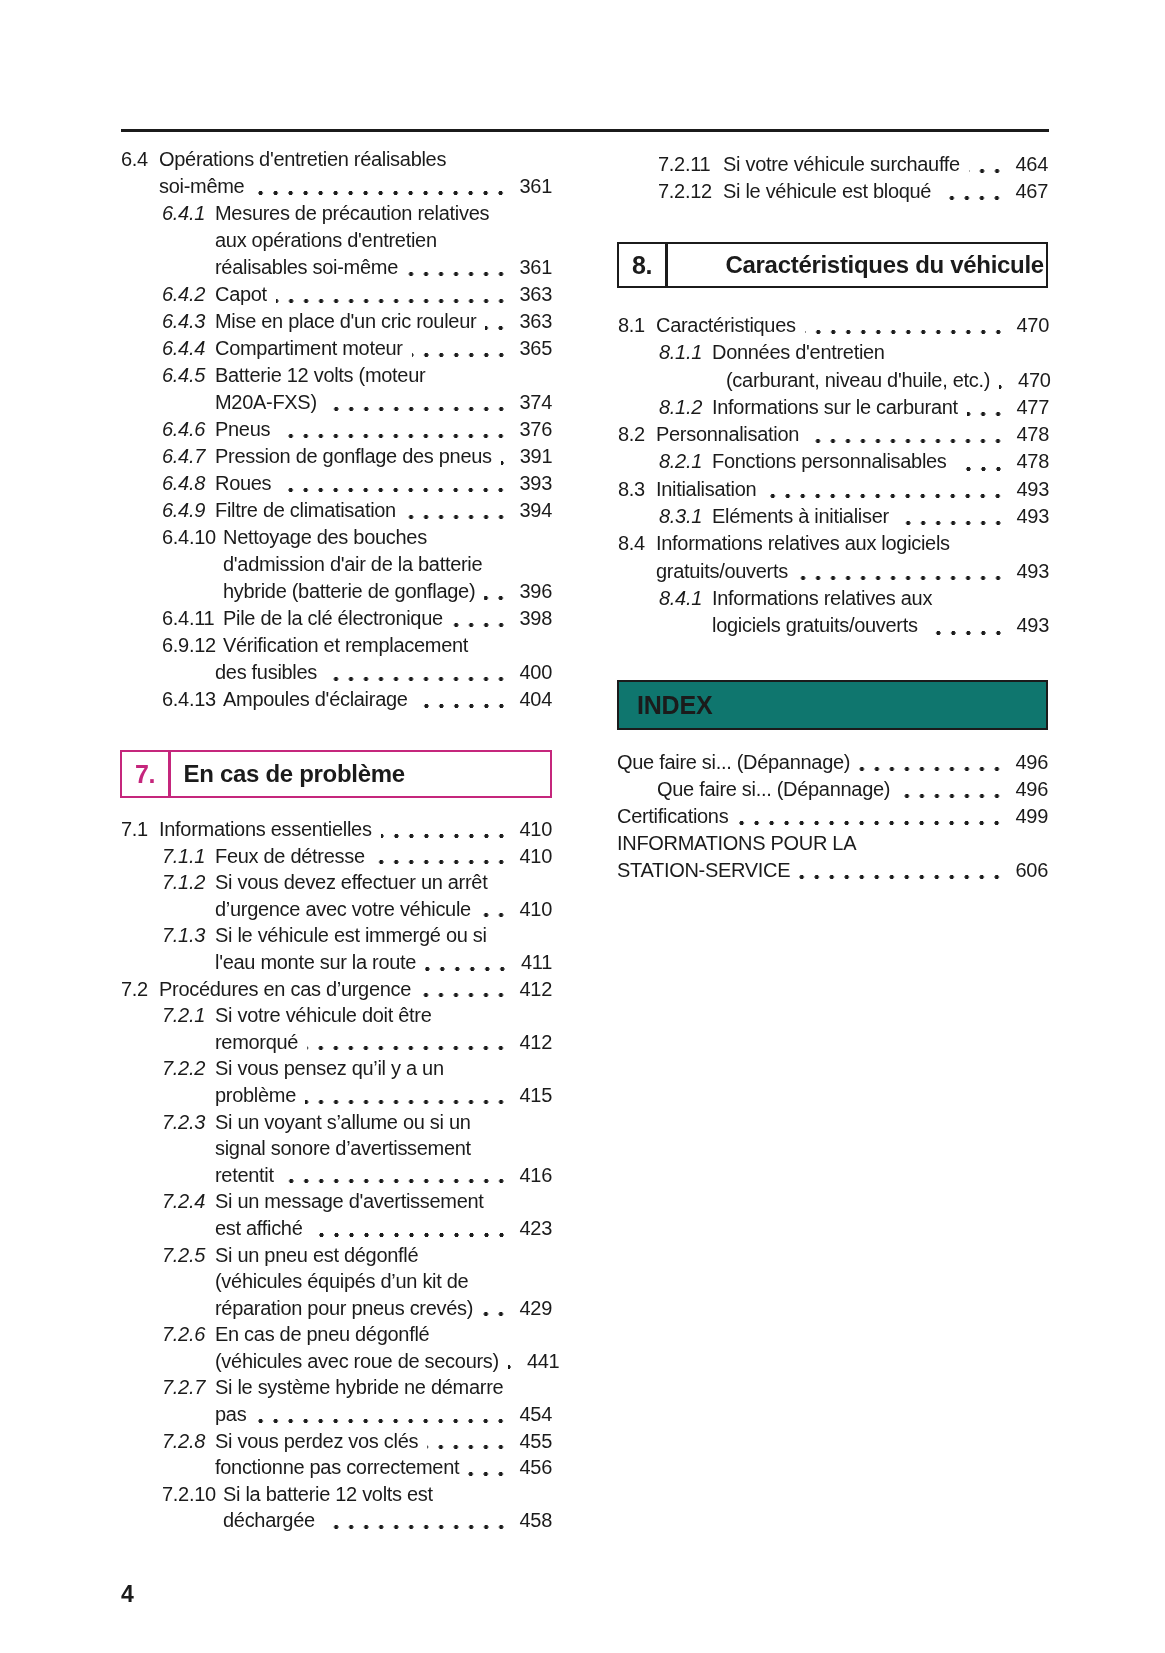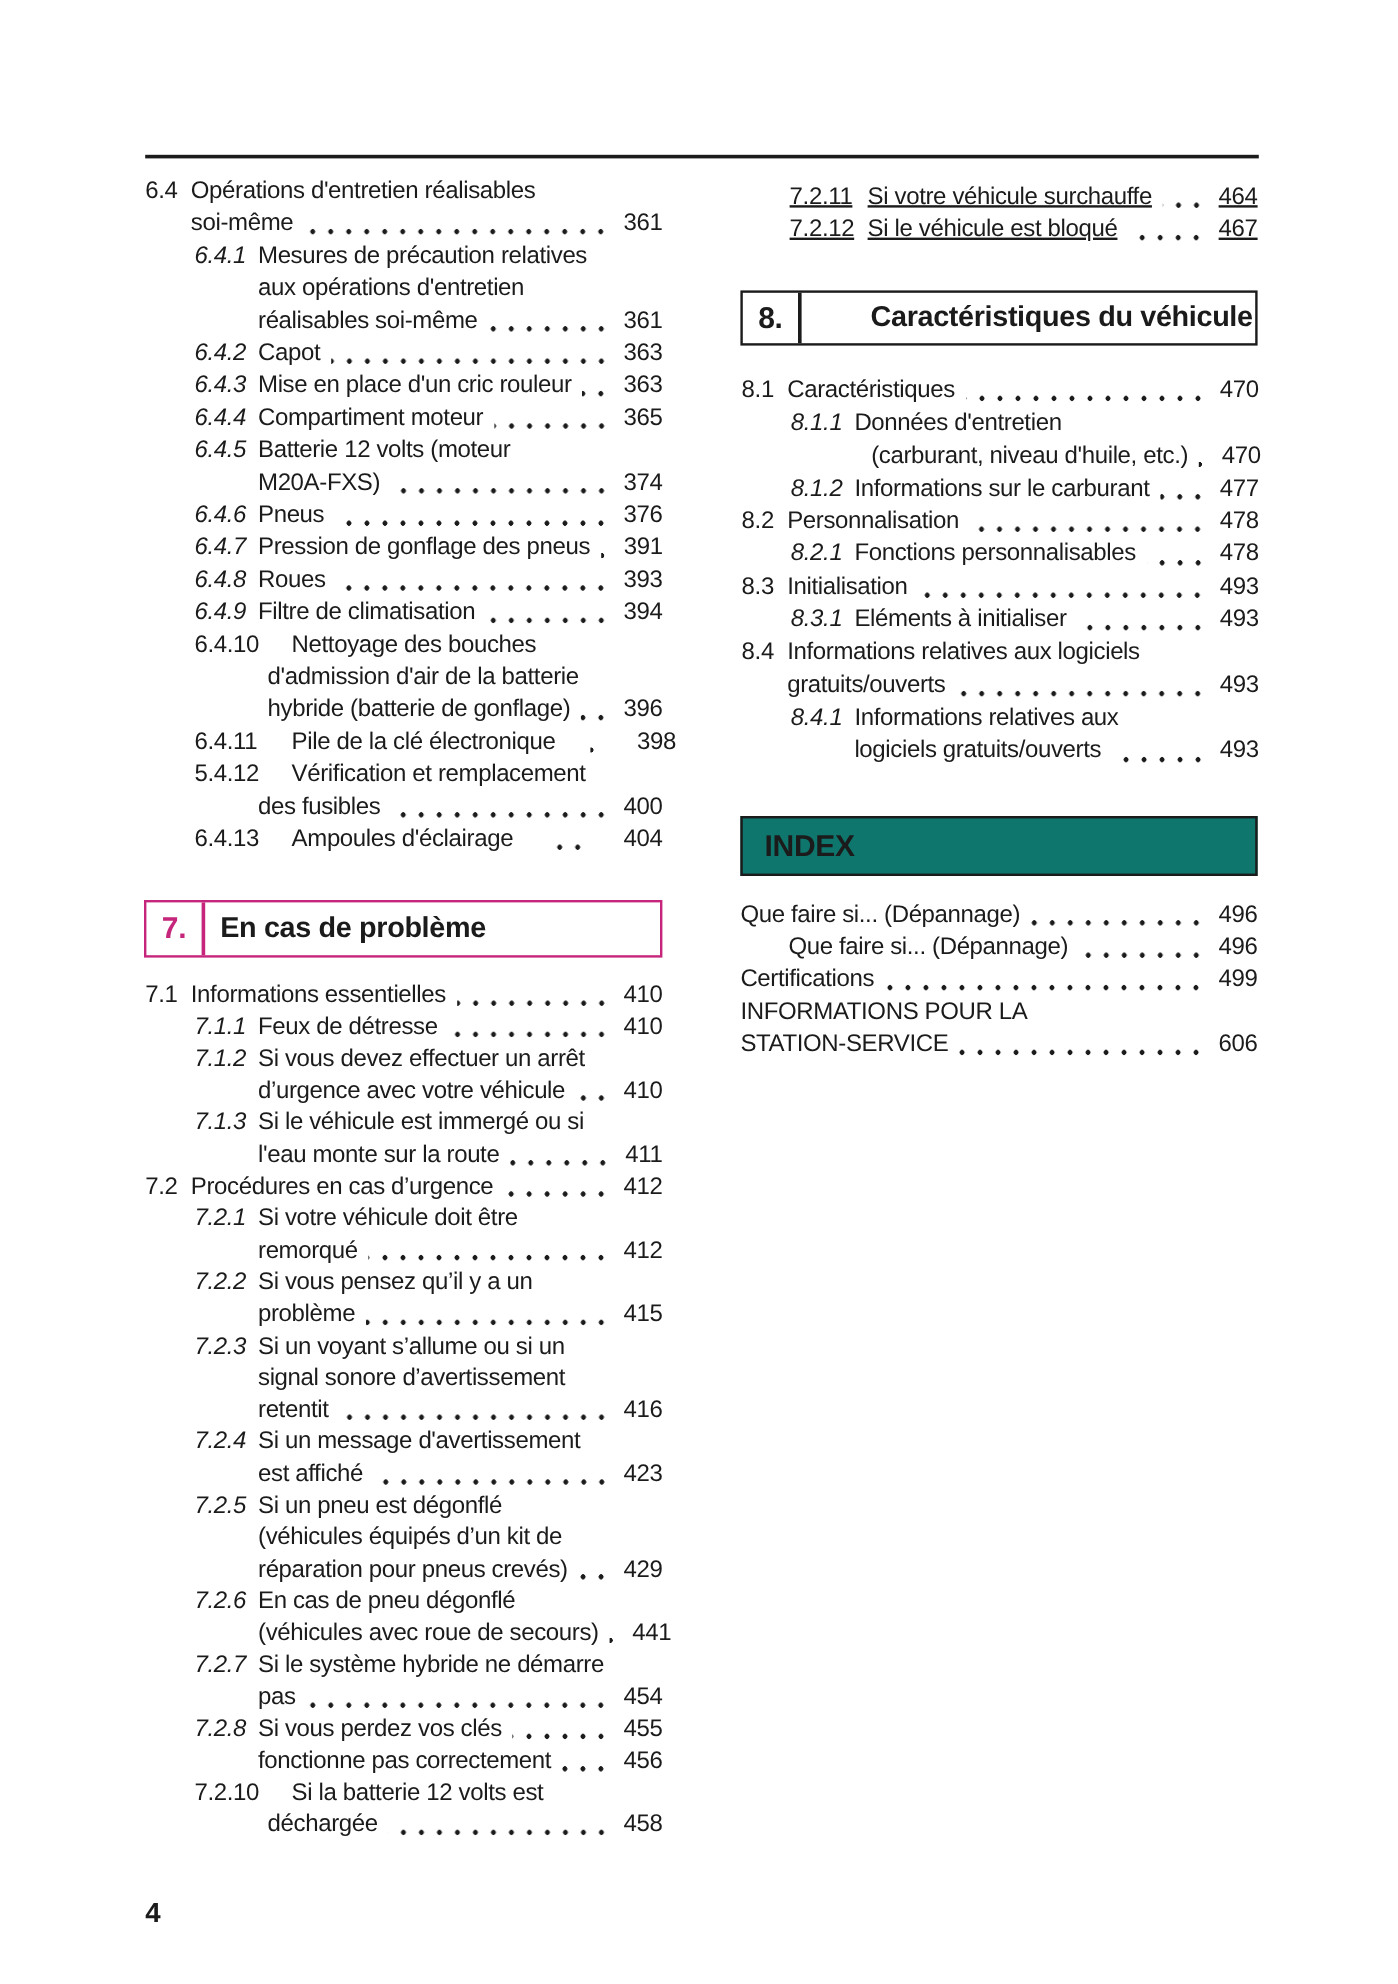--- a/index.html
+++ b/index.html
@@ -8,39 +8,39 @@
     font-family:"Liberation Sans", sans-serif; color:#1b1b1b;
     -webkit-font-smoothing:antialiased;
   }
   .rule {
     position:absolute; left:121px; top:129px; width:928px; height:2.5px;
     background:#1b1b1b;
   }
   .col { position:absolute; width:431px; }
   #lcol1 { left:121px; top:146px; }
   #lcol2 { left:121px; top:816px; }
-  #rcol1 { left:617px; top:151px;text-decoration:underline; }
+  #rcol1 { left:617px; top:151px; }
   #rcol2 { left:581px; top:312px;margin-left:37px; }
   #rcol3 { left:617px; top:749px; }
 
   .row { display:flex; font-size:20px; line-height:27px; letter-spacing:-0.3px; }
   #lcol2 .row { line-height:26.6px; }
   #rcol2 .row { line-height:27.3px; }
   .num, .txt, .pg { flex:0 0 auto; white-space:pre; }
   .leader {
     flex:1 1 14px; min-width:8px; margin:0 11px 0 9px;
     background-image: radial-gradient(circle, #1b1b1b 1.9px, rgba(0,0,0,0) 2.3px);
     background-size:15px 6px;
     background-repeat:repeat-x;
     background-position:right 0 bottom 4px;
   }
   
   .l1  .num { width:38px; }
   .l2  { padding-left:41px; } .l2  .num { width:53px;font-style:italic; }
-  .l2w { padding-left:41px;gap:20px; } .l2w .num { width:61px; }
+  .l2w { padding-left:41px; } .l2w .num { width:61px; }
   .l2ww{ padding-left:41px; } .l2ww .num { width:65px; }
   .c1  { padding-left:38px; }
   .c2  { padding-left:94px; }
   .c2w { padding-left:102px; }
   .c2x { padding-left:108px; }
   .pi  { padding-left:40px; }
 
   
   .secbox {
     position:absolute; display:flex; align-items:stretch;
@@ -166,21 +166,21 @@
         <span class="leader"></span>
         <span class="pg">396</span>
       </div>
       <div class="row l2w">
         <span class="num">6.4.11</span>
         <span class="txt">Pile de la clé électronique</span>
         <span class="leader"></span>
         <span class="pg">398</span>
       </div>
       <div class="row l2w">
-        <span class="num">5.4.12</span>
+        <span class="num">6.9.12</span>
         <span class="txt">Vérification et remplacement</span>
       </div>
       <div class="row c2">
         <span class="txt">des fusibles</span>
         <span class="leader"></span>
         <span class="pg">400</span>
       </div>
       <div class="row l2w">
         <span class="num">6.4.13</span>
         <span class="txt">Ampoules d'éclairage</span>

